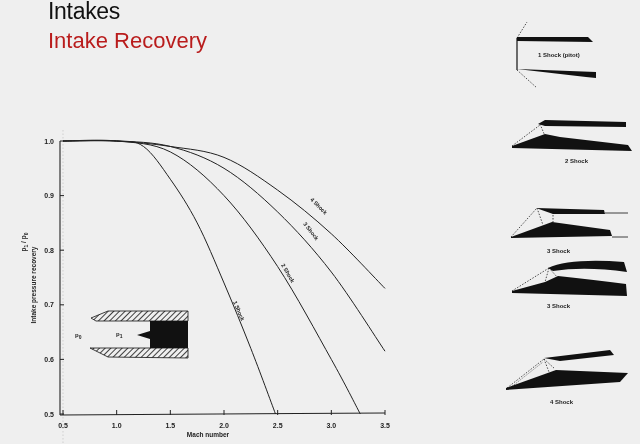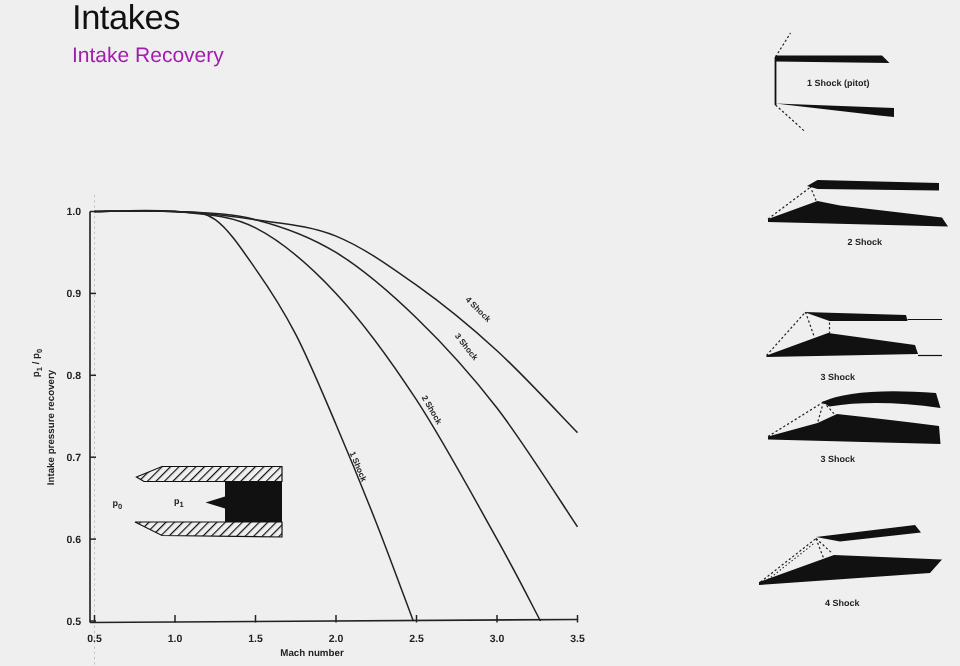--- a/index.html
+++ b/index.html
@@ -9,21 +9,21 @@
     font-family: "Liberation Sans", sans-serif;
     position: relative;
     color: #111;
   }
   .title {
     position: absolute; left: 48px; top: -2px;
     font-size: 23px; color: #111; letter-spacing: -0.3px;
   }
   .subtitle {
     position: absolute; left: 48px; top: 28px;
-    font-size: 14px; color: #a21caf;
+    font-size: 22px; color: #b91c1c;
   }
   svg.main { position: absolute; left: 0; top: 0; }
   .tick-label { font-family: "Liberation Sans", sans-serif; font-size: 7px; font-weight: bold; fill: #222; }
   .axis-label { font-family: "Liberation Sans", sans-serif; font-size: 6.5px; font-weight: bold; fill: #222; }
   .curve-label { font-family: "Liberation Sans", sans-serif; font-size: 5.5px; font-weight: bold; fill: #222; }
   .diag-label { font-family: "Liberation Sans", sans-serif; font-size: 6px; font-weight: bold; fill: #222; }
 </style>
 </head>
 <body>
 

